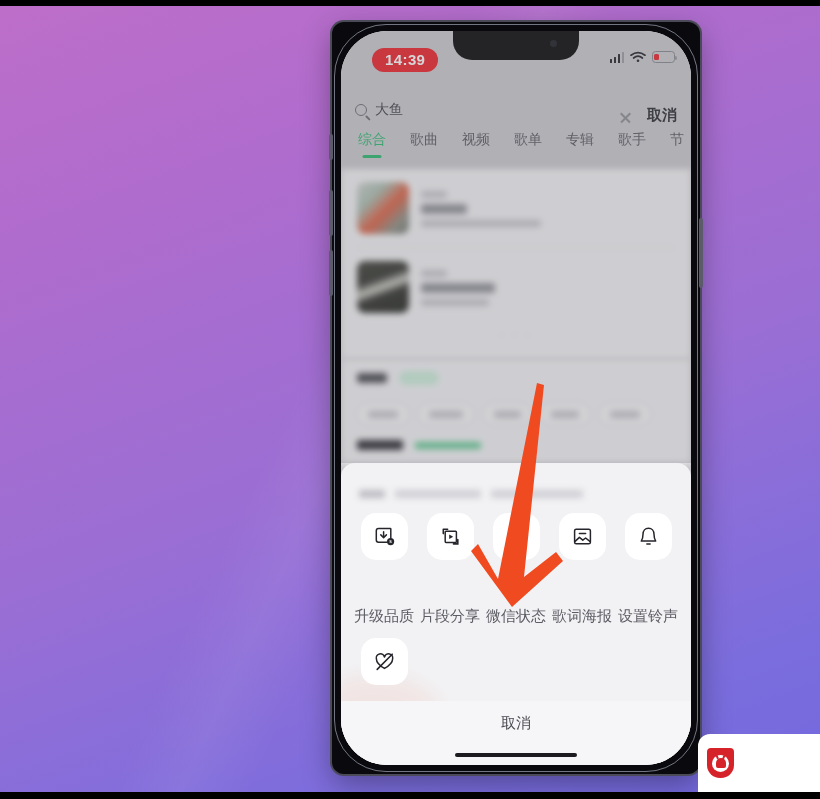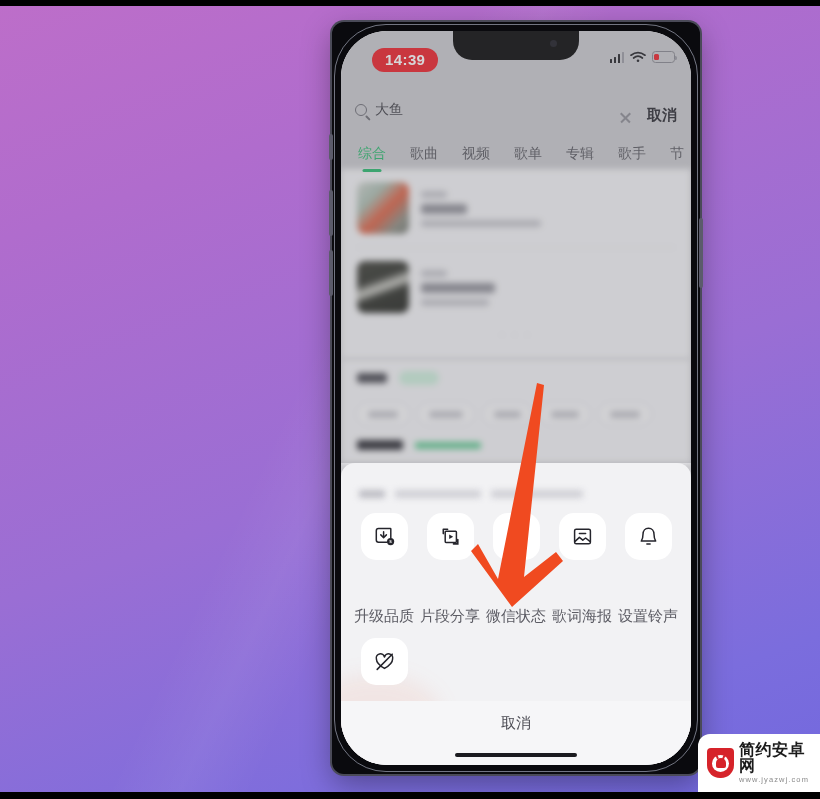--- a/index.html
+++ b/index.html
@@ -145,21 +145,21 @@
   }
   .clear-x::before { transform: rotate(45deg); }
   .clear-x::after  { transform: rotate(-45deg); }
   .cancel-btn {
     font-size: 15px; color: #25252c; font-weight: bold; flex: none;
   }
 
   
   .tabs {
     position: absolute; top: 100px; left: 0; width: 350px; height: 32px;
-    display: flex; align-items: flex-end; gap: 24px; padding-left: 17px;
+    display: flex; align-items: flex-start; gap: 24px; padding-left: 17px;
     z-index: 20; white-space: nowrap;
   }
   .tab { font-size: 14px; color: #55555c; position: relative; flex: none; }
   .tab.active { color: #25b86a; }
   .tab.active::after {
     content:""; position:absolute; left:50%; transform:translateX(-50%);
     bottom:-9px; width:19px; height:3px; background:#25b86a; border-radius:2px;
   }
 
   
@@ -526,20 +526,16 @@
 
     </div>
   </div>
 
   <div class="wm">
     <div class="wm-logo">
       <div class="wm-logo-inner">
           <div class="wm-droid"></div>
         </div>
     </div>
-    <div class="wm-text">
-      <div class="wm-cn">简约安卓网</div>
-      <div class="wm-url">www.jyazwj.com</div>
-    </div>
   </div>
 
   <div class="botbar-black"></div>
 </div>
 
 </body></html>

